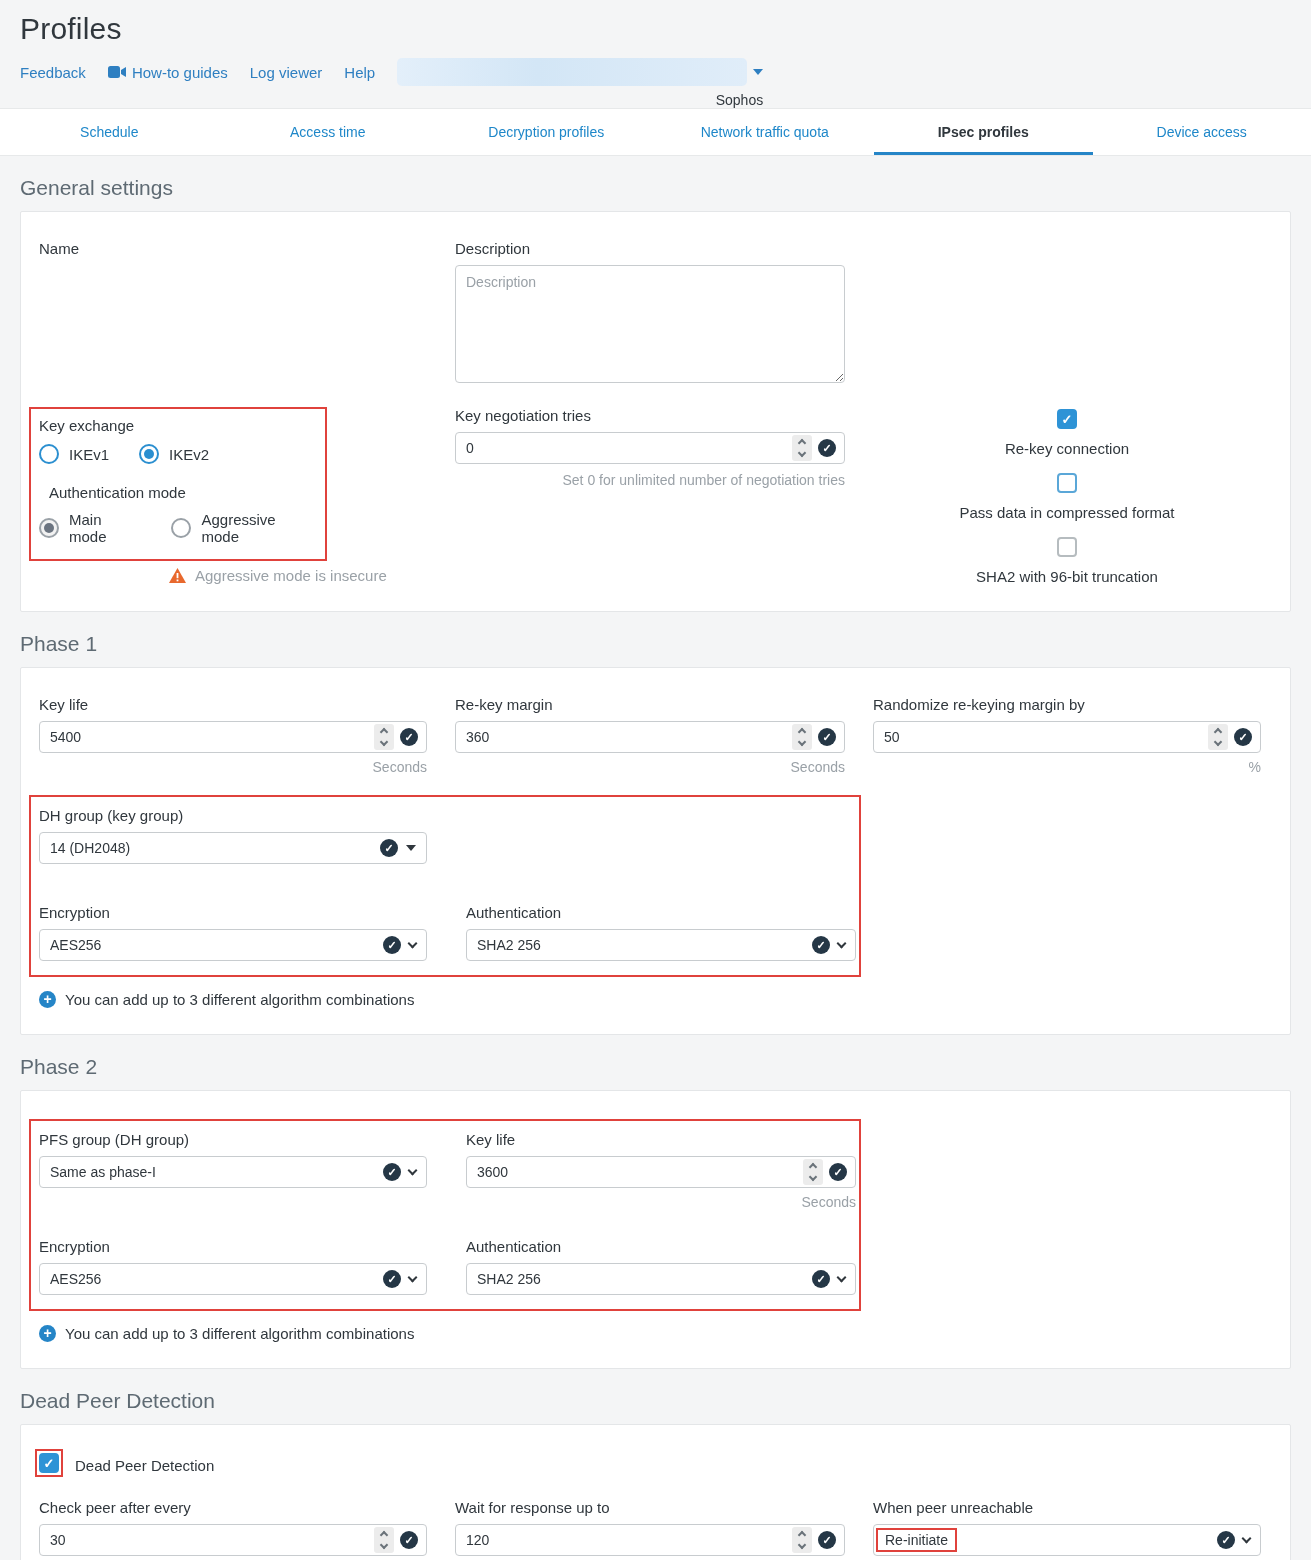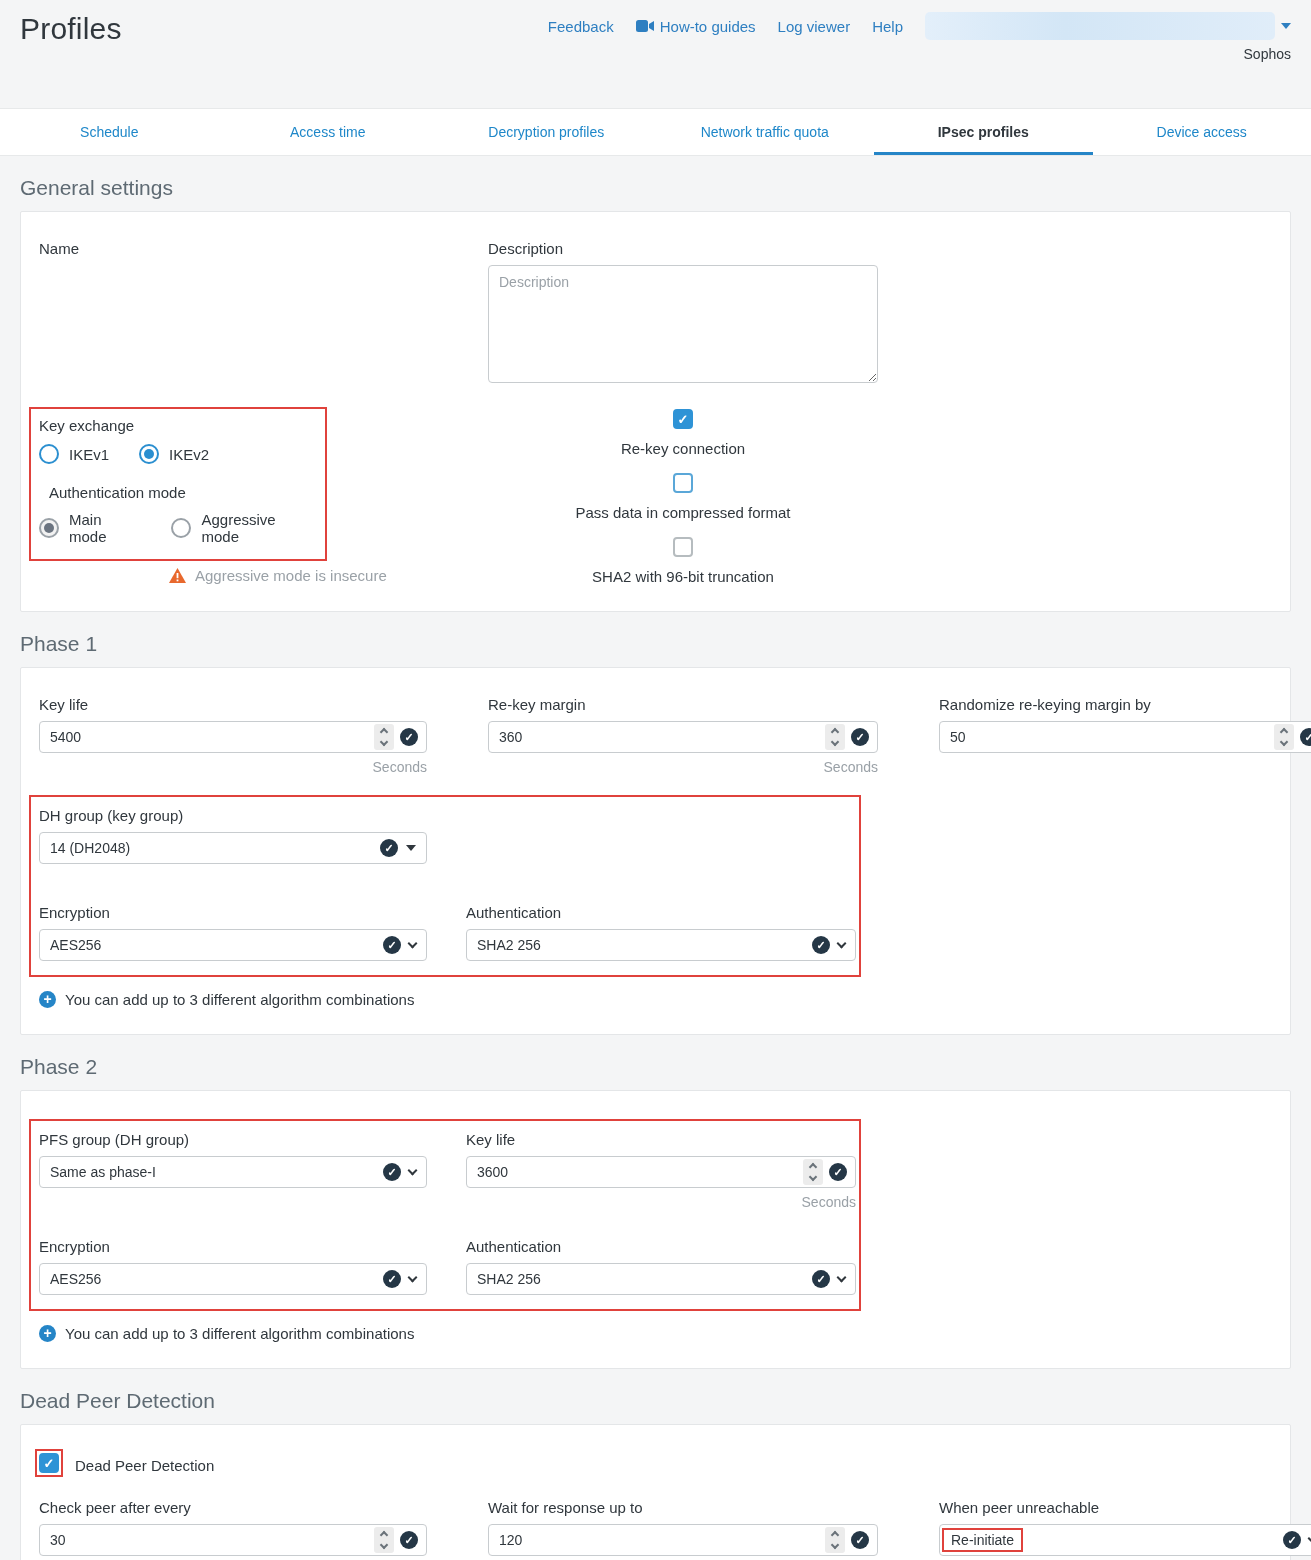--- a/index.html
+++ b/index.html
@@ -5,41 +5,41 @@
   * { box-sizing: border-box; margin: 0; padding: 0; }
   html,body { width:1311px; }
   body {
     font-family: "Liberation Sans", sans-serif;
     background: #f4f5f6;
     color: #30373d;
   }
   .page { width:1311px; height:1560px; overflow:hidden; position:relative; }
 
   
-  .page-header { height:108px; padding:12px 20px 0 20px; display:flex; justify-content:space-between; align-items:flex-start; }
+  .page-header { height:108px; padding:12px 20px 0 20px; display:flex; justify-content:space-between; align-items:flex-start;flex-direction:column; }
   .page-title { font-size:30px; font-weight:500; color:#30373d; letter-spacing:.2px; }
   .header-right { display:flex; flex-direction:column; align-items:flex-end; }
   .header-links { display:flex; align-items:center; gap:22px; font-size:15px; color:#2e7fc1; }
   .hlink { color:#2e7fc1; cursor:pointer; display:flex; align-items:center; gap:6px; }
   .redacted { width:350px; height:28px; background:linear-gradient(90deg,#e3effa,#d3e6f6 40%,#e0edf9); border-radius:5px; filter:blur(.4px); }
   .hdr-caret { width:0;height:0;border-left:5px solid transparent;border-right:5px solid transparent;border-top:6px solid #2e7fc1; margin-left:6px; }
   .brand { font-size:14px; color:#30373d; margin-top:6px; }
 
   
   .tabs { display:flex; background:#fff; border-top:1px solid #e7e9ea; border-bottom:1px solid #e7e9ea; height:48px; }
   .tab { flex:1; display:flex; align-items:center; justify-content:center; font-size:14px; color:#1e87c9; cursor:pointer; position:relative; }
   .tab.active { color:#30373d; font-weight:bold; }
   .tab.active::after { content:""; position:absolute; left:0; right:0; bottom:0; height:3px; background:#2585c7; }
 
   
   .content { padding:0 20px; }
   .section-title { font-size:21px; font-weight:400; color:#5e6a73; margin:20px 0 11px 0; }
   .card { background:#fff; border:1px solid #e4e6e8; border-radius:2px; padding:28px 18px 26px 18px; }
 
-  .grid3 { display:grid; grid-template-columns:388px 390px 388px; column-gap:61px; }
+  .grid3 { display:grid; grid-template-columns:388px 390px 388px; column-gap:28px; }
   .grid2 { display:grid; grid-template-columns:388px 390px; column-gap:39px; }
 
   .field-label { font-size:15px; color:#30373d; margin-bottom:8px; }
   .control { height:32px; border:1px solid #c8cccf; border-radius:4px; background:#fff; display:flex; align-items:center; padding:0 8px 0 10px; font-size:14px; color:#30373d; }
   .control input { border:none; outline:none; flex:1; font-size:14px; color:#30373d; font-family:"Liberation Sans",sans-serif; background:transparent; min-width:0; }
   .control.disabled { background:#ececec; border-color:#d6d9db; }
   .control.disabled input { color:#8c9196; }
   .ctl-icons { display:flex; align-items:center; gap:6px; margin-left:6px; }
   .unit { text-align:right; font-size:14px; color:#9aa1a7; margin-top:6px; }
   .help { text-align:right; font-size:14px; color:#9aa1a7; margin-top:8px; }
@@ -177,20 +177,34 @@
               <svg width="17" height="15" viewBox="0 0 17 15">
                   <path d="M8.5 0 L17 15 L0 15 Z" fill="#e8682d"></path>
                   <rect x="7.6" y="5" width="1.8" height="5.2" fill="#fff"></rect>
                   <rect x="7.6" y="11.5" width="1.8" height="1.8" fill="#fff"></rect>
                 </svg>
             </span>
             <span>Aggressive mode is insecure</span>
           </div>
         </div>
 
+        <div>
+          <div class="field-label">Key negotiation tries</div>
+          <div class="control">
+            <input value="0" style="">
+            <span class="ctl-icons">
+              <span class="stepper">
+                  <span class="sv-up"></span>
+                  <span class="sv-down"></span>
+                </span>
+              <span class="ck"></span>
+            </span>
+          </div>
+          <div class="help">Set 0 for unlimited number of negotiation tries</div>
+        </div>
 
         <div style="display:flex;flex-direction:column;gap:16px;padding-top:2px;">
           <span class="cb-row">
             <span class="cb checked"></span>
             <span>Re-key connection</span>
           </span>
           <span class="cb-row">
             <span class="cb blue-border"></span>
             <span>Pass data in compressed format</span>
           </span>

